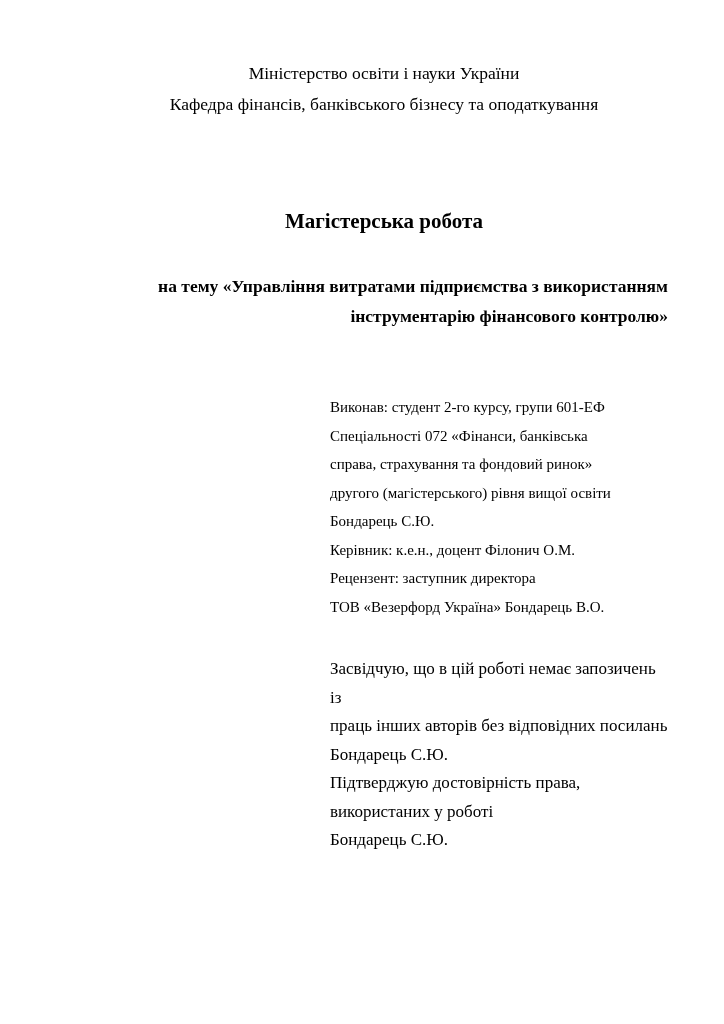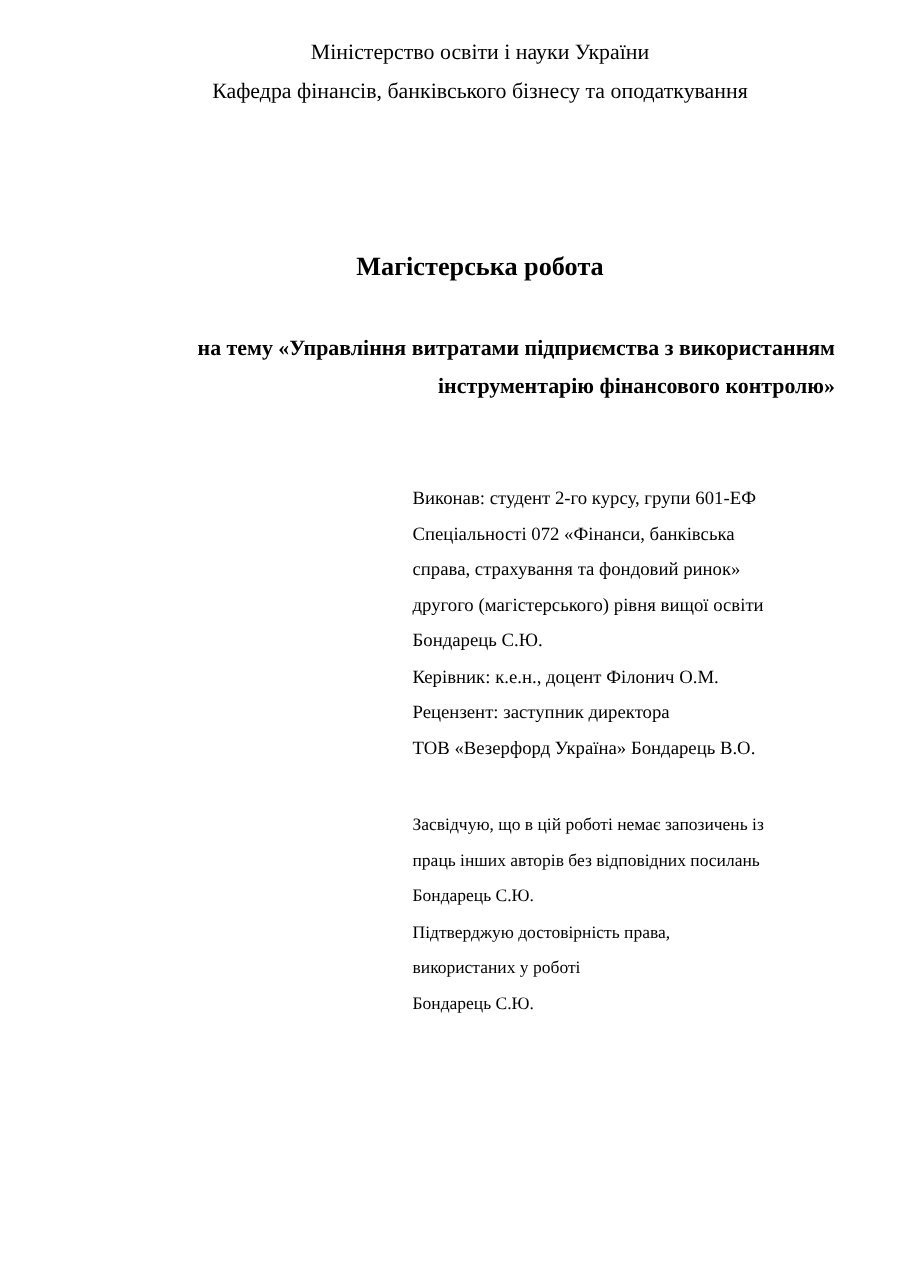--- a/index.html
+++ b/index.html
@@ -7,33 +7,33 @@
     padding: 0;
     background: #e8e8e8;
   }
   .page {
     position: relative;
     width: 724px;
     height: 1024px;
     margin: 0 auto;
     background: #ffffff;
     box-sizing: border-box;
-    padding: 20px 56px 0 100px;
+    padding: 52px 56px 0 100px;
     font-family: "Liberation Serif", "DejaVu Serif", serif;
     color: #000000;
     overflow: hidden;
   }
   .header-block {
     margin-top: 6px;
     text-align: center;
     font-size: 17.5px;
     line-height: 31px;
   }
   .thesis-title {
-    margin-top: 112px;
+    margin-top: 88px;
     text-align: center;
     font-size: 21px;
     font-weight: bold;
     line-height: 27px;
   }
   .topic-block {
     margin-top: 36px;
     text-align: right;
     font-size: 17.5px;
     font-weight: bold;
@@ -42,21 +42,21 @@
   .credits-block {
     margin-top: 62px;
     margin-left: 230px;
     font-size: 15px;
     line-height: 28.5px;
     text-align: left;
   }
   .declaration-block {
     margin-top: 34px;
     margin-left: 230px;
-    font-size: 14px;
+    font-size: 17px;
     line-height: 28.5px;
     text-align: left;
   }
 </style>
 </head>
 <body>
 
 <div class="page">
 
   <div class="header-block">

